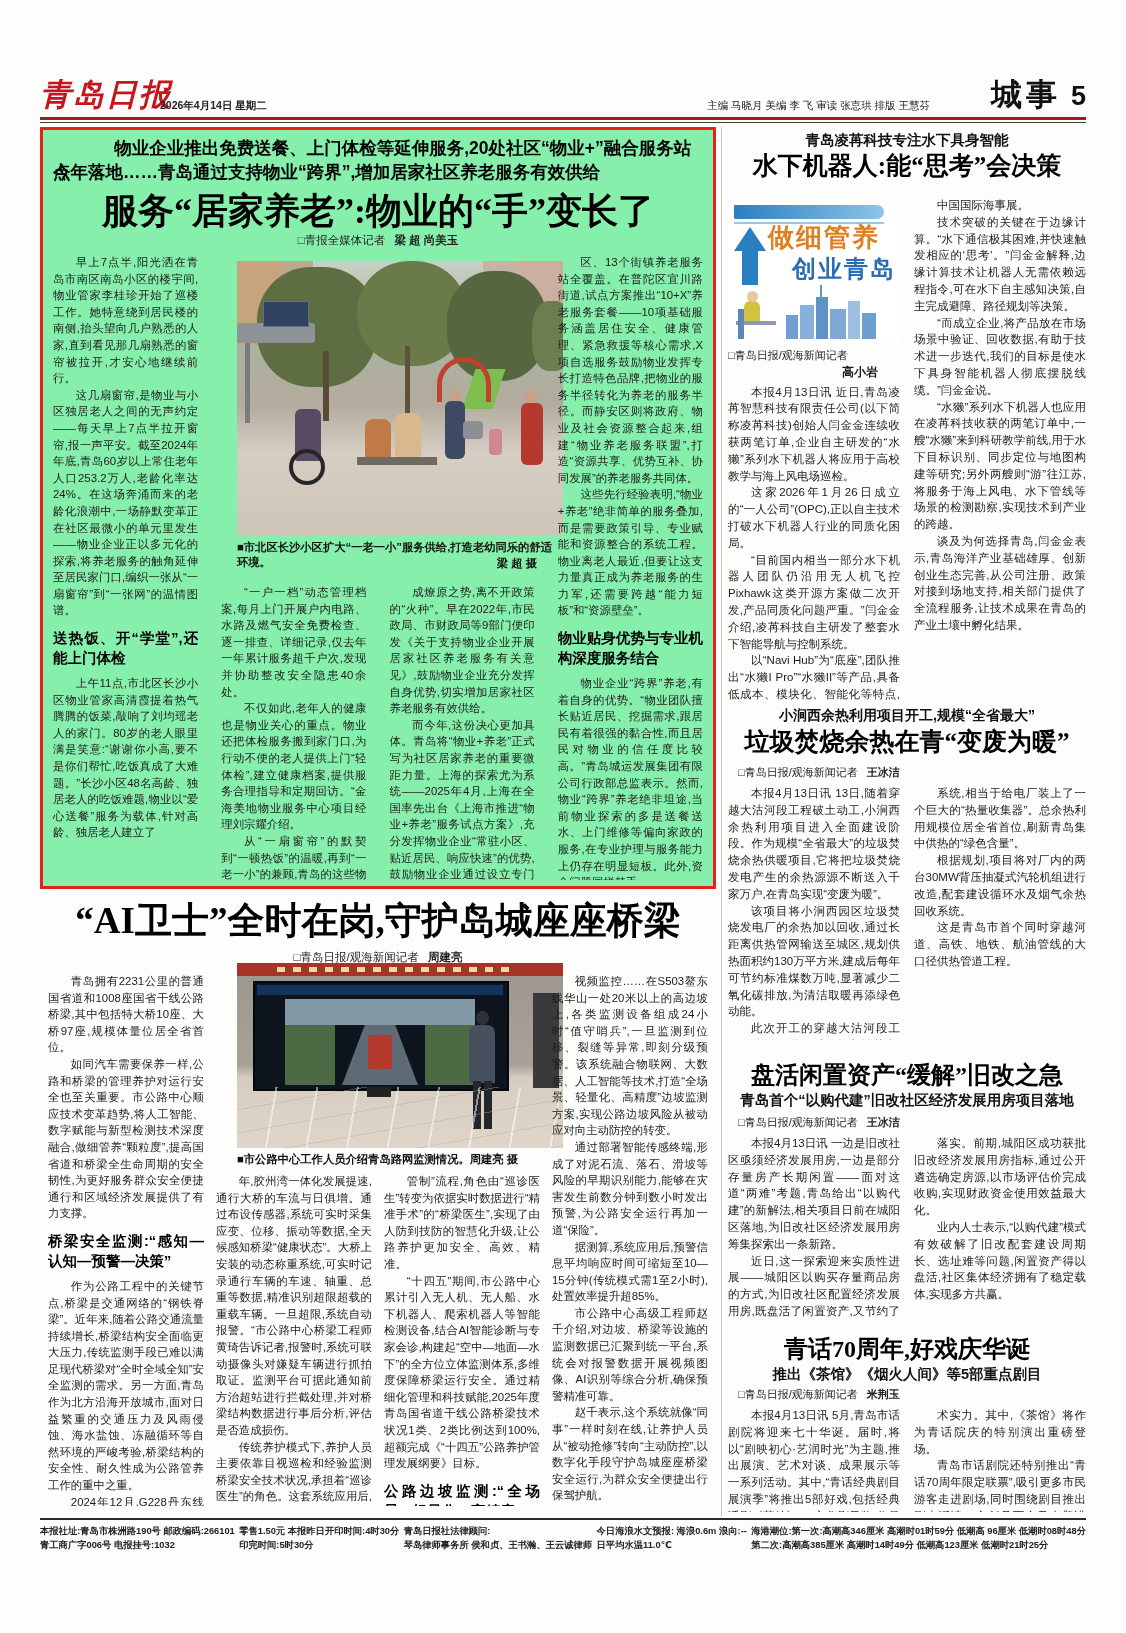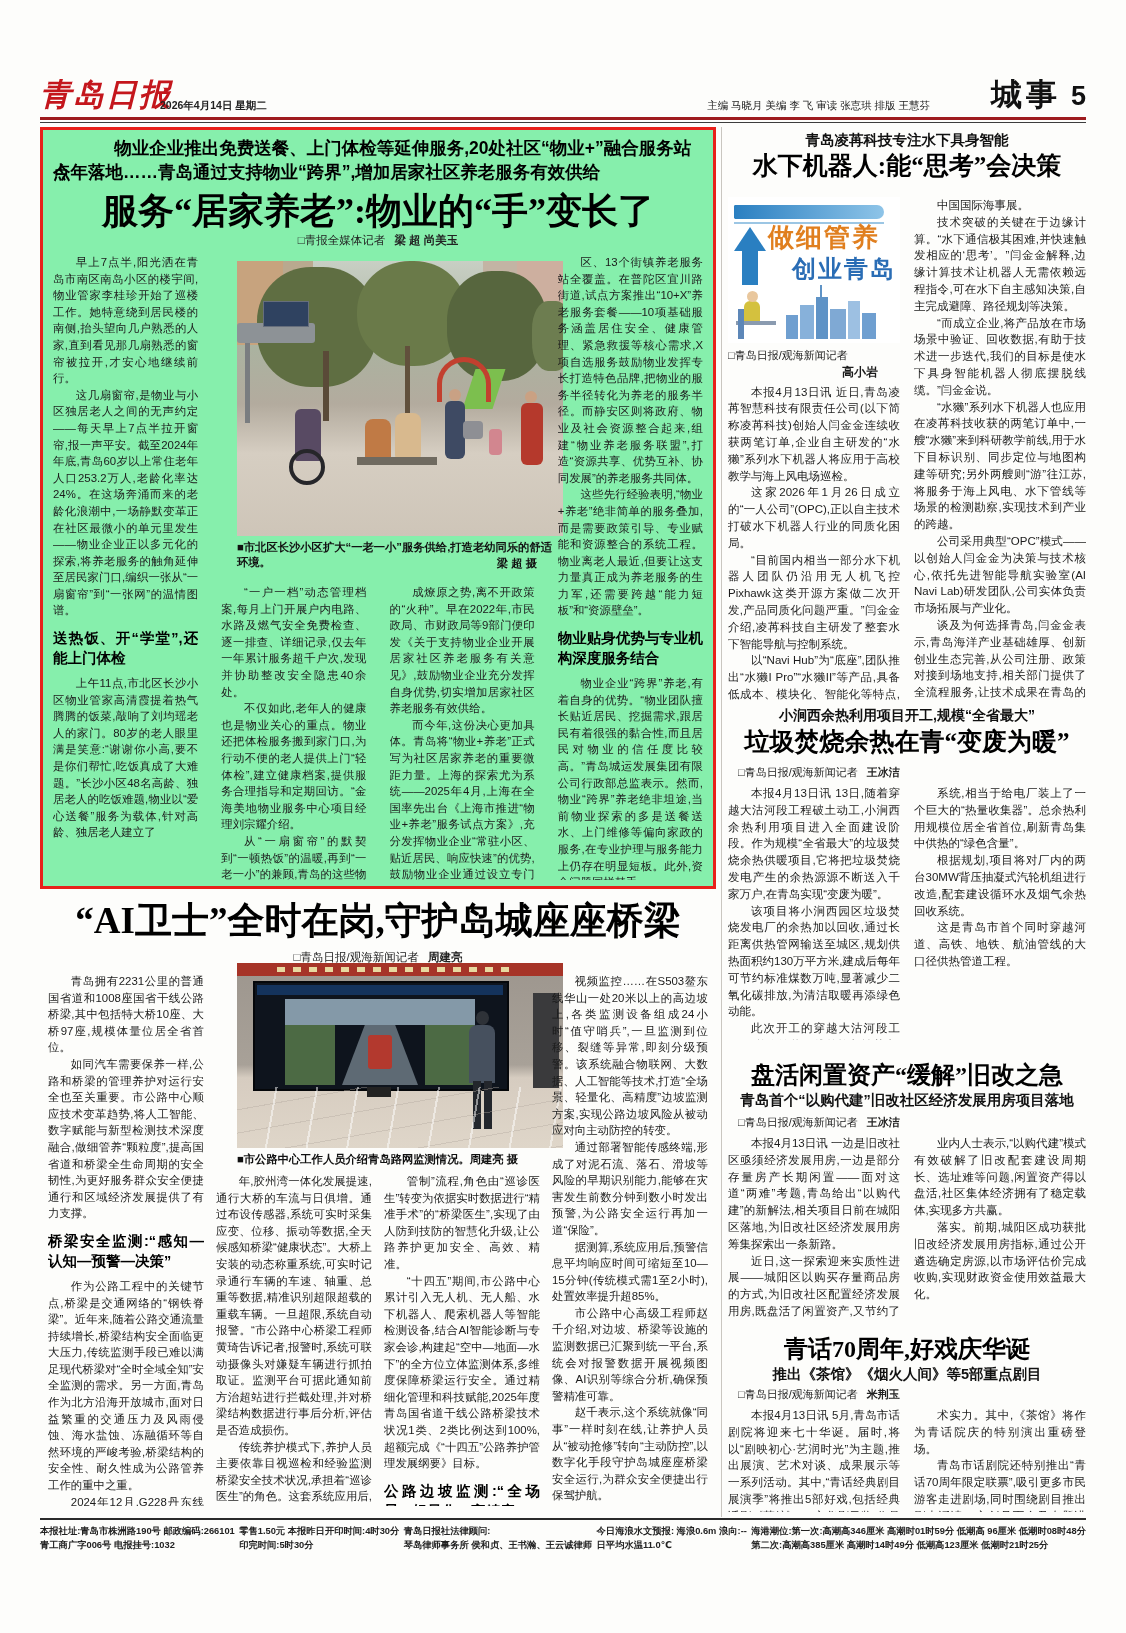--- a/index.html
+++ b/index.html
@@ -252,21 +252,20 @@
             <p>“目前国内相当一部分水下机器人团队仍沿用无人机飞控Pixhawk这类开源方案做二次开发,产品同质化问题严重。”闫金金介绍,凌苒科技自主研发了整套水下智能导航与控制系统。</p>
             <p>以“Navi Hub”为“底座”,团队推出“水獭I Pro”“水獭II”等产品,具备低成本、模块化、智能化等特点,最大工作深度90米,可实现多机协同作业。2025年年底,这两款机器人已亮相</p>
           </div>
       </div>
       <div class="side-col">
         <div>
             <p>中国国际海事展。</p>
             <p>技术突破的关键在于边缘计算。“水下通信极其困难,并快速触发相应的‘思考’。”闫金金解释,边缘计算技术让机器人无需依赖远程指令,可在水下自主感知决策,自主完成避障、路径规划等决策。</p>
             <p>“而成立企业,将产品放在市场场景中验证、回收数据,有助于技术进一步迭代,我们的目标是使水下具身智能机器人彻底摆脱线缆。”闫金金说。</p>
             <p>“水獭”系列水下机器人也应用在凌苒科技收获的两笔订单中,一艘“水獭”来到科研教学前线,用于水下目标识别、同步定位与地图构建等研究;另外两艘则“游”往江苏,将服务于海上风电、水下管线等场景的检测勘察,实现技术到产业的跨越。</p>
-            <p>公司采用典型“OPC”模式——以创始人闫金金为决策与技术核心,依托先进智能导航实验室(AI Navi Lab)研发团队,公司实体负责市场拓展与产业化。</p>
             <p>谈及为何选择青岛,闫金金表示,青岛海洋产业基础雄厚、创新创业生态完善,从公司注册、政策对接到场地支持,相关部门提供了全流程服务,让技术成果在青岛的产业土壤中孵化结果。</p>
           </div>
       </div>
     </div>
 
     <div class="abs side-kicker" style="top:580px;font-size:14px;">小涧西余热利用项目开工,规模“全省最大”</div>
     <div class="abs side-headline serif" style="top:598px;">垃圾焚烧余热在青“变废为暖”</div>
     <div class="abs side-byline" style="top:638px;">
       <span>□青岛日报/观海新闻记者</span>
       <span class="byline-name">王冰洁</span>
@@ -296,22 +295,22 @@
     </div>
     <div class="abs side-cols" style="top:1008px;height:182px;">
       <div class="side-col">
           <div>
             <p>本报4月13日讯  一边是旧改社区亟须经济发展用房,一边是部分存量房产长期闲置——面对这道“两难”考题,青岛给出“以购代建”的新解法,相关项目日前在城阳区落地,为旧改社区经济发展用房筹集探索出一条新路。</p>
             <p>近日,这一探索迎来实质性进展——城阳区以购买存量商品房的方式,为旧改社区配置经济发展用房,既盘活了闲置资产,又节约了建设周期和成本。</p>
           </div>
         </div>
       <div class="side-col">
           <div>
+            <p>落实。前期,城阳区成功获批旧改经济发展用房指标,通过公开遴选确定房源,以市场评估价完成收购,实现财政资金使用效益最大化。</p>
             <p>业内人士表示,“以购代建”模式有效破解了旧改配套建设周期长、选址难等问题,闲置资产得以盘活,社区集体经济拥有了稳定载体,实现多方共赢。</p>
-            <p>落实。前期,城阳区成功获批旧改经济发展用房指标,通过公开遴选确定房源,以市场评估价完成收购,实现财政资金使用效益最大化。</p>
           </div>
         </div>
     </div>
 
     <div class="abs side-headline serif" style="top:1206px;font-size:24px;">青话70周年,好戏庆华诞</div>
     <div class="abs side-subhead" style="top:1238px;">推出《茶馆》《烟火人间》等5部重点剧目</div>
     <div class="abs side-byline" style="top:1260px;">
       <span>□青岛日报/观海新闻记者</span>
       <span class="byline-name">米荆玉</span>
     </div>

